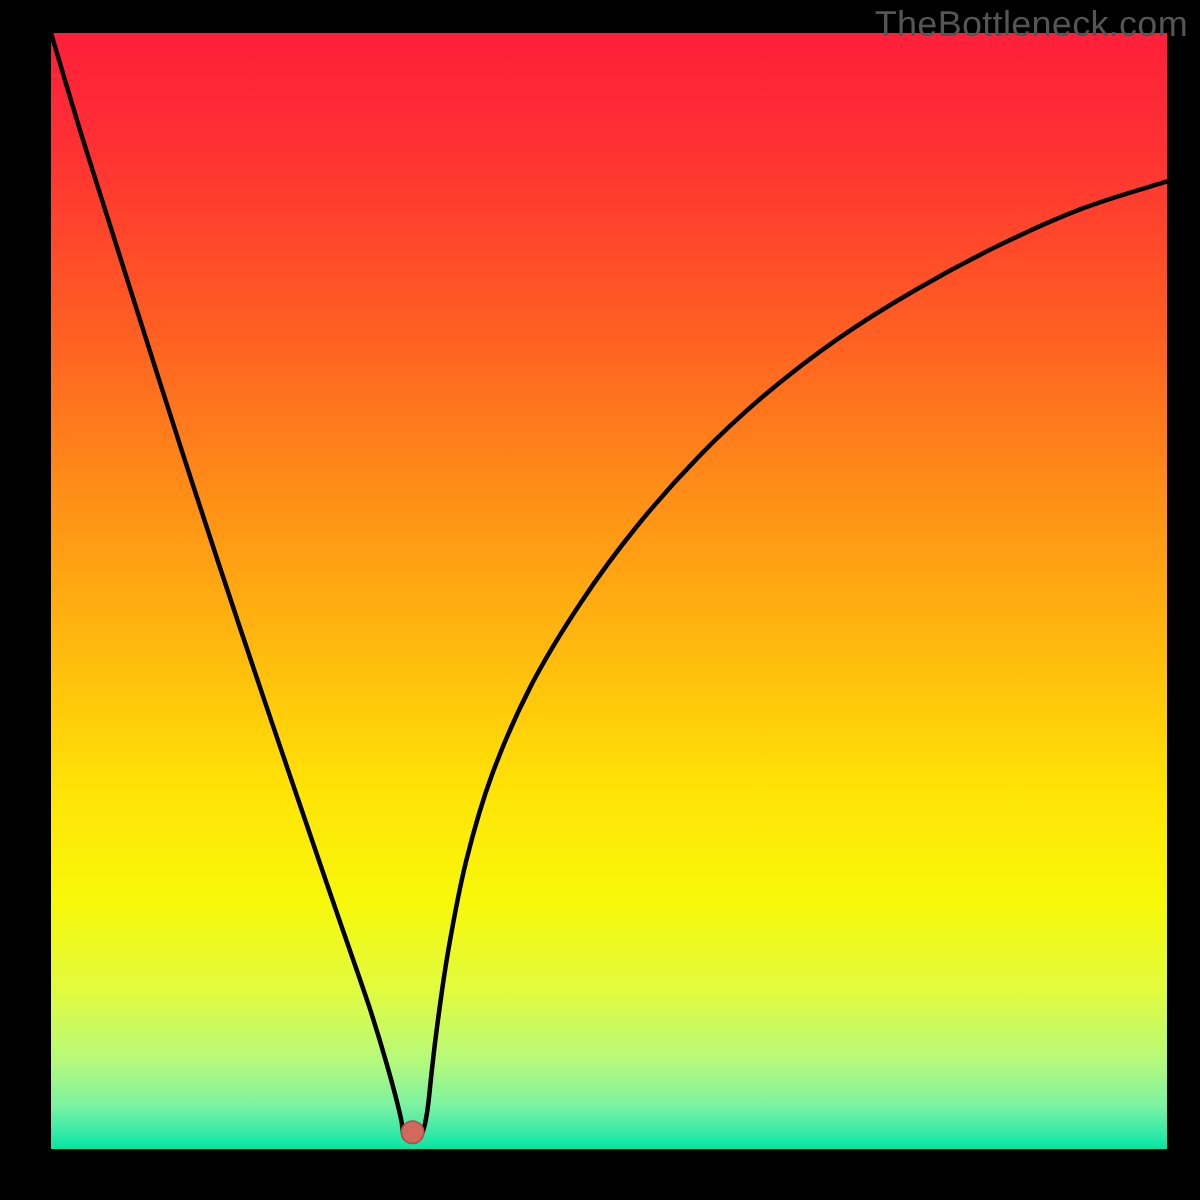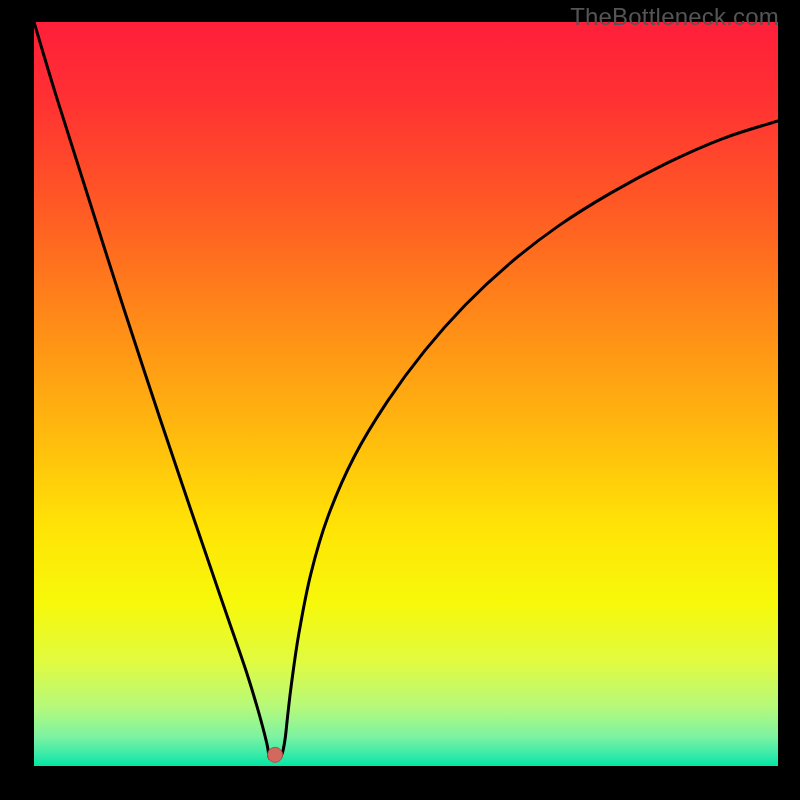--- a/index.html
+++ b/index.html
@@ -13,21 +13,21 @@
   }
   .frame {
     position: relative;
     width: 800px;
     height: 800px;
     background: #000;
   }
   .watermark {
     position: absolute;
     top: 3px;
-    right: 21px;
+    right: 8px;
     color: #555;
     font-size: 24px;
     font-weight: 500;
     letter-spacing: 0.2px;
     z-index: 5;
   }
   .plot-area {
     position: absolute;
     left: 34px;
     top: 22px;

